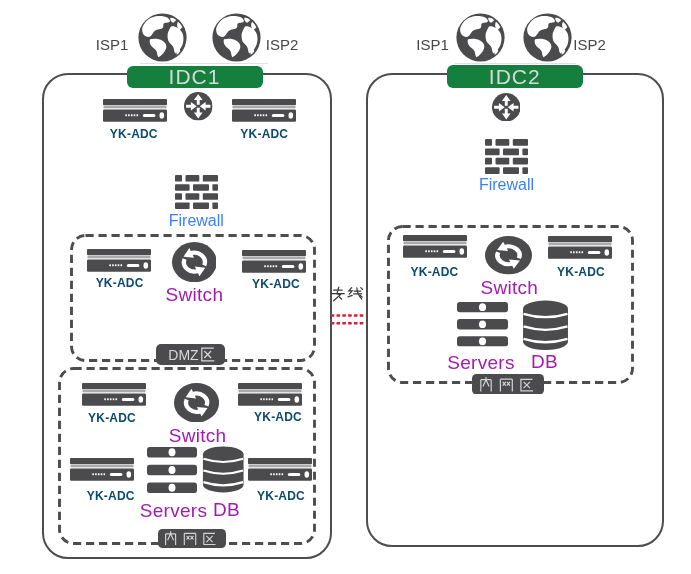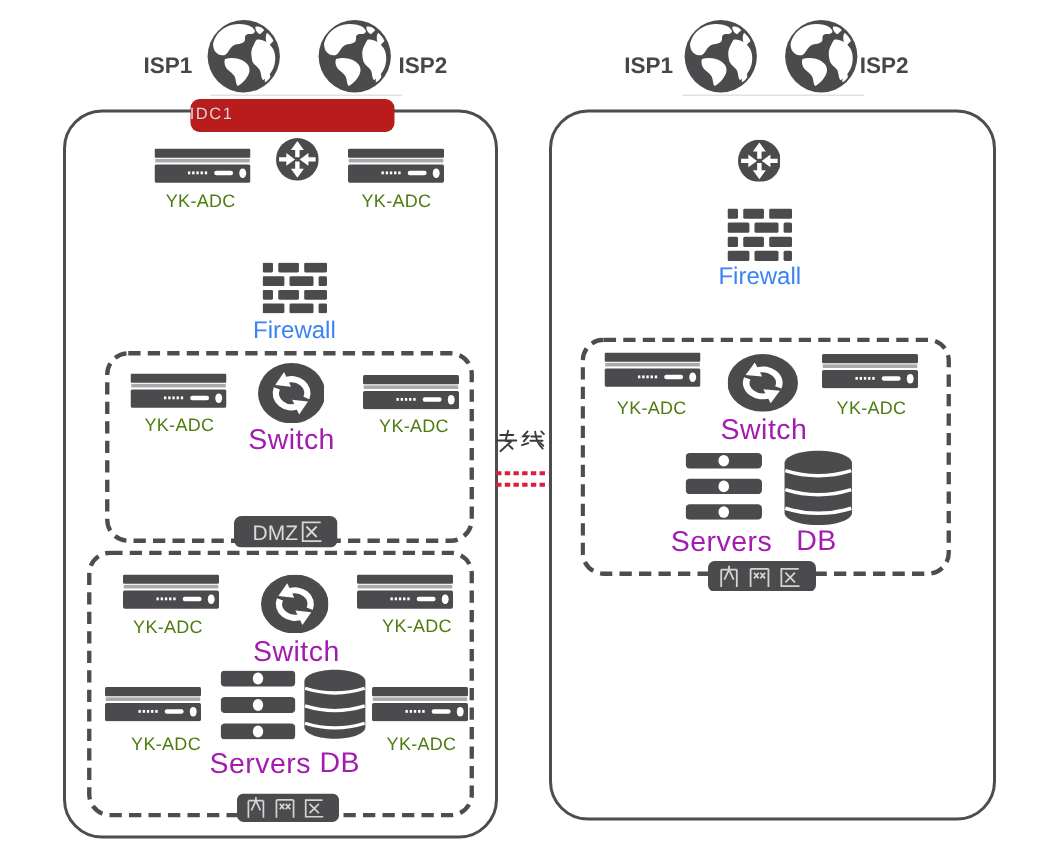--- a/index.html
+++ b/index.html
@@ -1,23 +1,23 @@
 <!DOCTYPE html>
 <html><head>
 <meta charset="utf-8">
 <style>
 html,body{margin:0;padding:0;background:#fff}
 #s{position:relative;width:691px;height:574px;background:#fff;font-family:"Liberation Sans",sans-serif;overflow:hidden}
 .abs{position:absolute}
 .ct{position:absolute;transform:translate(-50%,-50%);white-space:nowrap;line-height:1}
-.ykl{font-weight:normal;font-size:12px;color:#4d7c0f;letter-spacing:.2px}
-.isp{font-size:15px;font-weight:bold;color:#47474a}
+.ykl{font-weight:bold;font-size:12px;color:#0c4a6e;letter-spacing:.2px}
+.isp{font-size:15px;font-weight:normal;color:#47474a}
 .big{font-size:19px;color:#a21caf;letter-spacing:.3px}
 .fwt{font-size:16px;color:#3b82f6}
-.pill{position:absolute;background:#b91c1c;border-radius:6px;color:#d8d8d8;font-size:11px;letter-spacing:1px}
+.pill{position:absolute;background:#15803d;border-radius:6px;color:#d8d8d8;text-align:center;font-size:21px;letter-spacing:1px}
 .solidbox{position:absolute;border:2.5px solid #4d4d4f;border-radius:26px;box-sizing:border-box}
 </style>
 </head>
 <body>
 <div id="s">
 <svg width="0" height="0" style="position:absolute">
 <defs>
 <symbol id="globe" viewBox="0 0 48 48">
 <circle cx="24" cy="24" r="23.6" fill="#4b4b4e"></circle>
 <g fill="#fff">
@@ -112,20 +112,21 @@
       <rect x="1.5" y="1.5" width="243" height="125" rx="14" fill="none" stroke="#4d4d4f" stroke-width="2.9" stroke-dasharray="8.2 4.8"></rect>
     </svg>
 <svg class="abs" style="left:57.5px;top:367px" width="258" height="178">
       <rect x="1.5" y="1.5" width="255" height="175" rx="14" fill="none" stroke="#4d4d4f" stroke-width="2.9" stroke-dasharray="8.2 4.8"></rect>
     </svg>
 <svg class="abs" style="left:386.5px;top:224.5px" width="247" height="159">
       <rect x="1.5" y="1.5" width="244" height="156" rx="14" fill="none" stroke="#4d4d4f" stroke-width="2.9" stroke-dasharray="8.2 4.8"></rect>
     </svg>
 
 <div class="pill" style="left:126.5px;top:66px;width:136px;height:21.5px;line-height:21.5px">IDC1</div>
+<div class="pill" style="left:447px;top:64.5px;width:135.5px;height:23px;line-height:23px">IDC2</div>
 
 <svg class="abs" style="left:137.5px;top:13px" width="49" height="49">
       <use href="#globe"></use>
     </svg>
 <svg class="abs" style="left:212px;top:12.5px" width="49" height="49">
       <use href="#globe"></use>
     </svg>
 <svg class="abs" style="left:456px;top:13px" width="49" height="49">
       <use href="#globe"></use>
     </svg>

